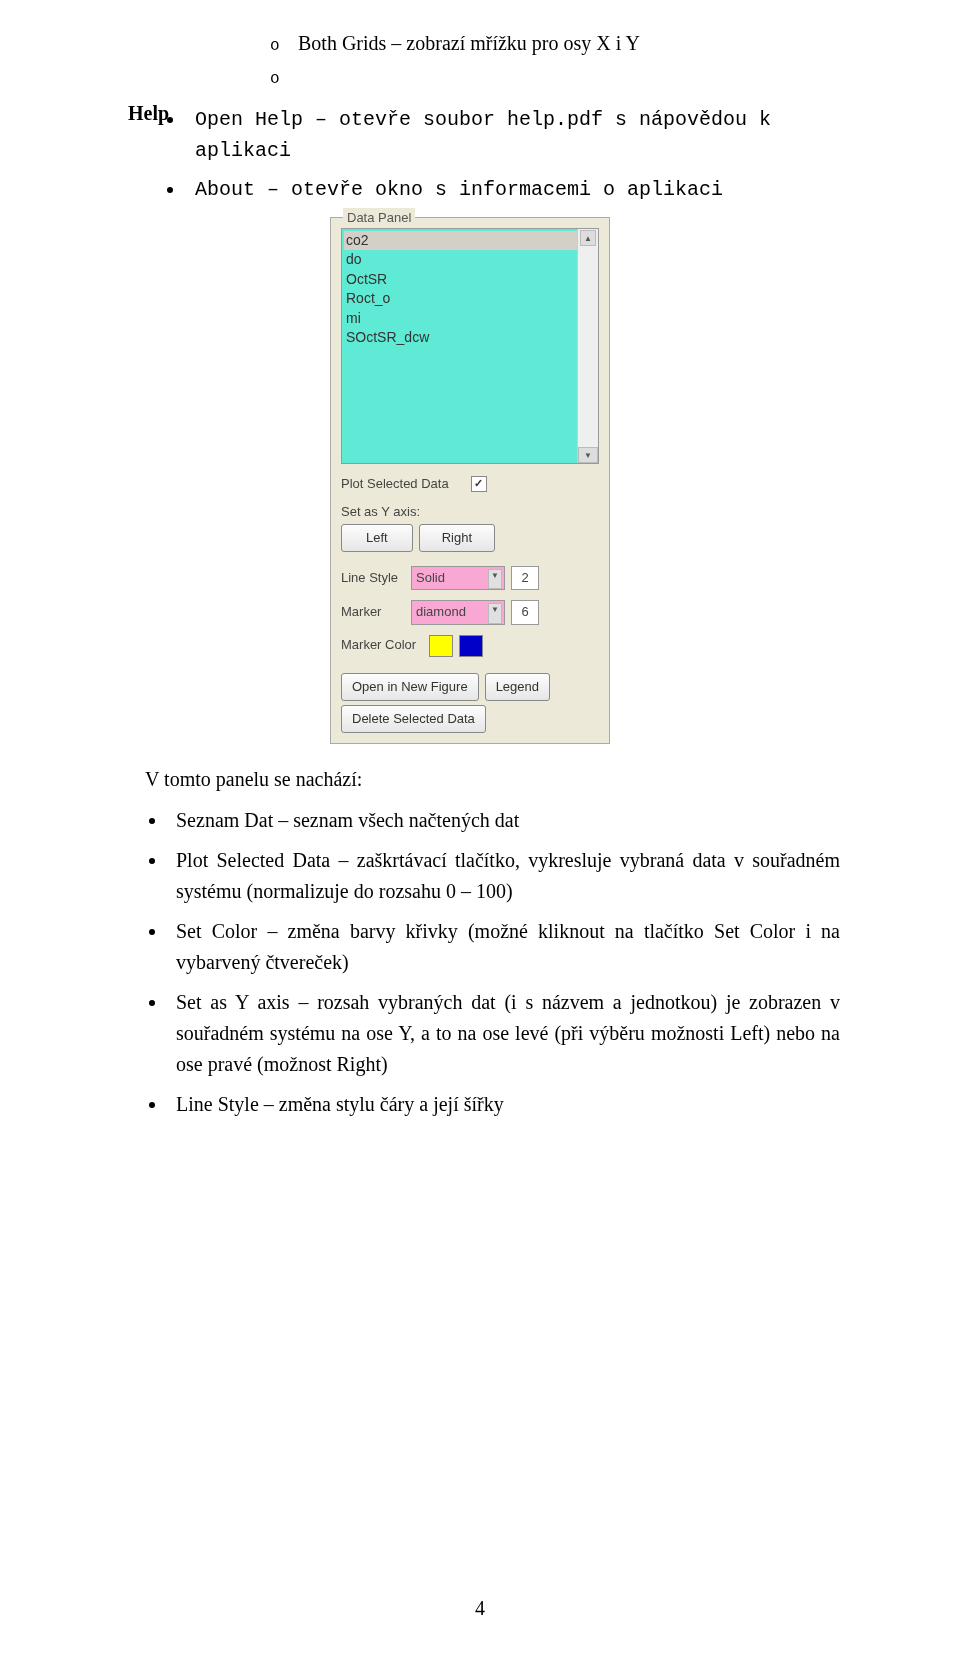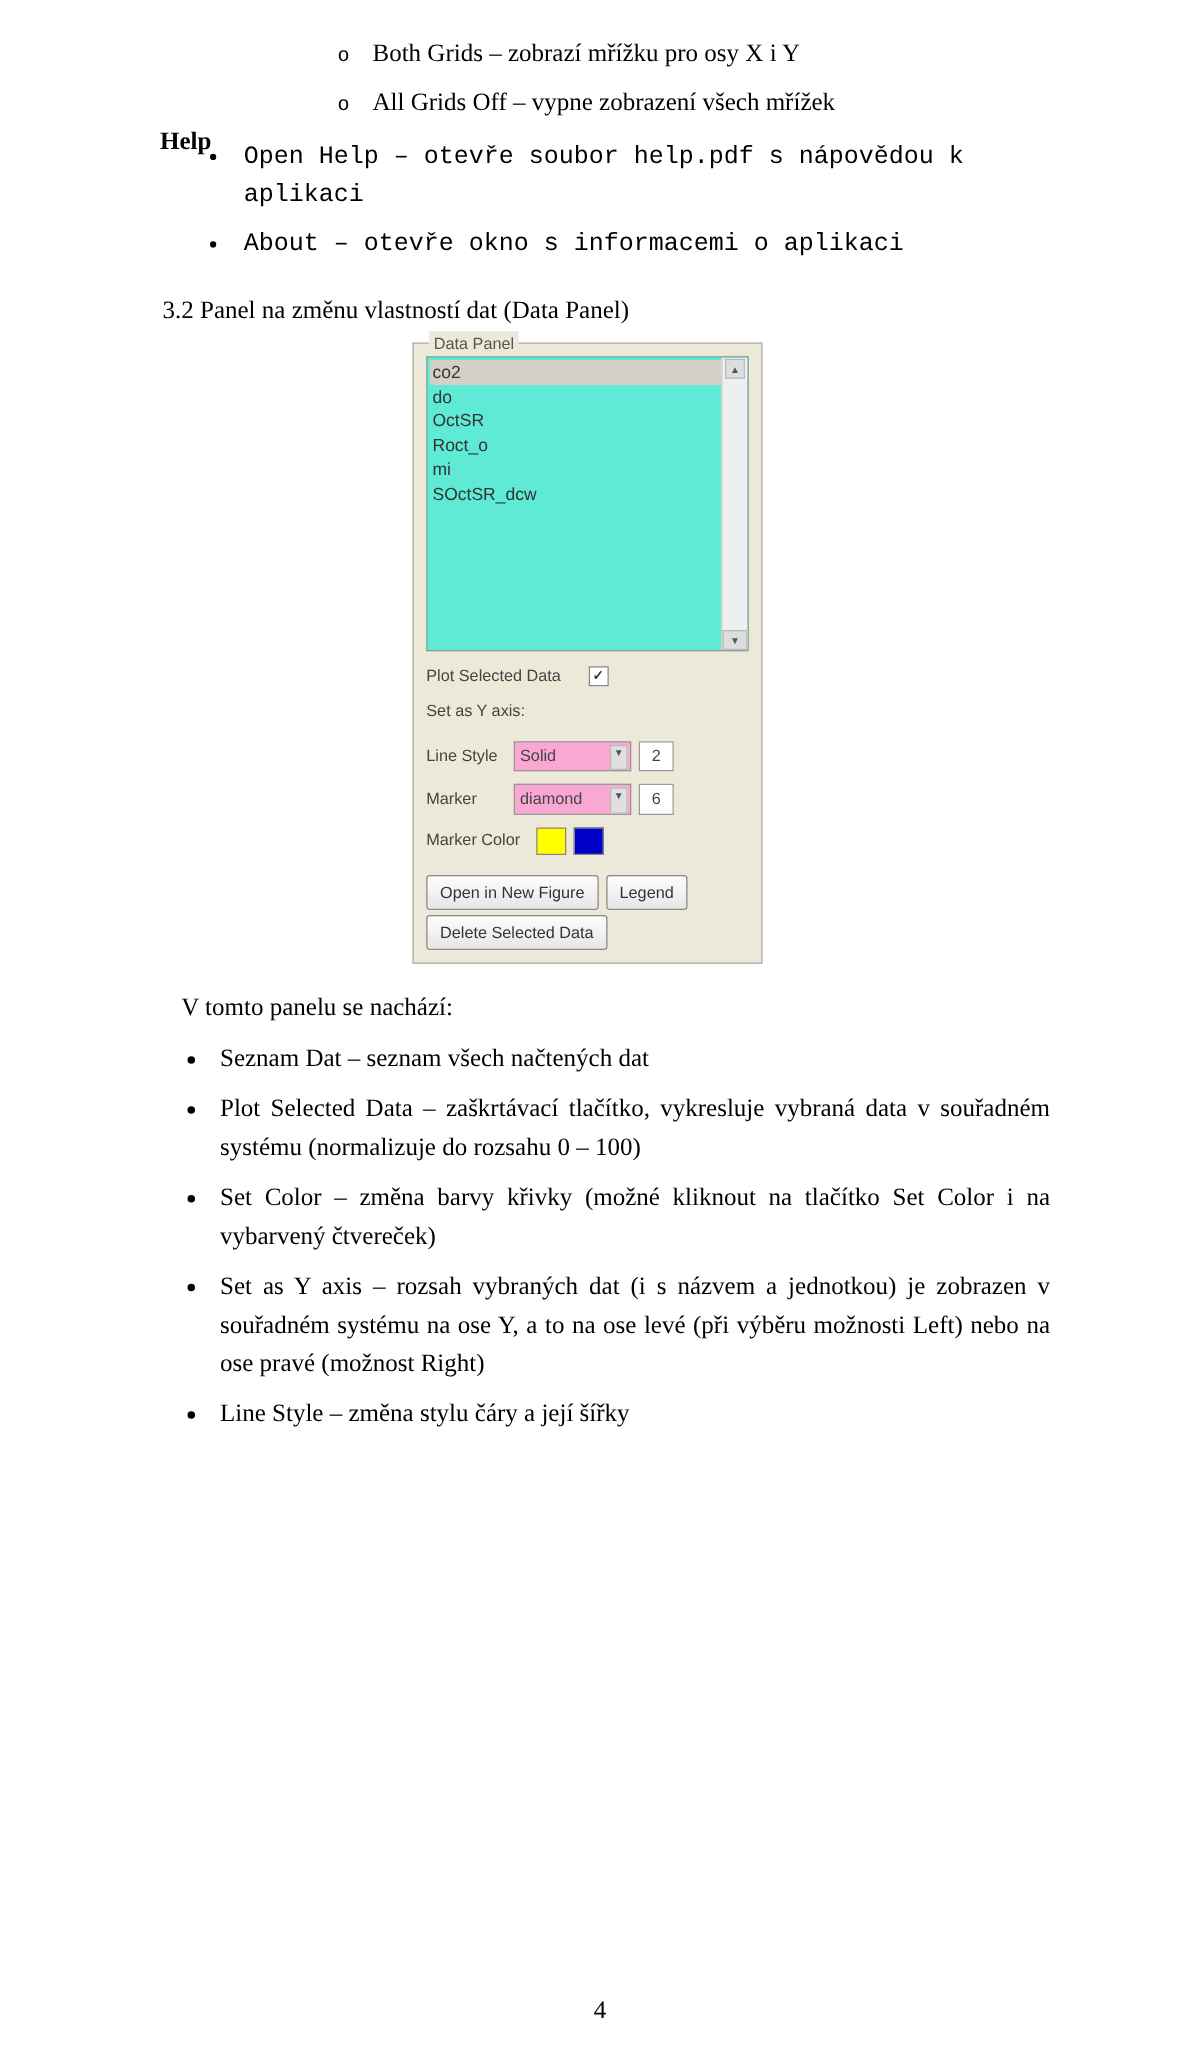--- a/index.html
+++ b/index.html
@@ -202,34 +202,32 @@
 
 <div class="page">
 
   <div class="sub-list">
     <div class="sub-row">
       <span class="circ-bullet">o</span>
       <span>Both Grids – zobrazí mřížku pro osy X i Y</span>
     </div>
     <div class="sub-row">
       <span class="circ-bullet">o</span>
-      <span>All Grids Off – vypne zobrazení všech mřížek</span>
     </div>
   </div>
 
   <div class="help-label">Help</div>
 
   <div class="indent-block" style="margin-top:12px;">
     <ul class="dot">
       <li>Open Help – otevře soubor help.pdf s nápovědou k aplikaci</li>
       <li>About – otevře okno s informacemi o aplikaci</li>
     </ul>
   </div>
 
-  <div class="section-num">3.2  Panel na změnu vlastností dat (Data Panel)</div>
 
   <div class="panel-wrap">
     <div class="panel-frame">
       <div class="panel-title">Data Panel</div>
 
       <div class="listbox">
         <div class="list-sel">co2</div>
         <div>do</div>
         <div>OctSR</div>
         <div>Roct_o</div>
@@ -244,20 +242,24 @@
       <div class="p-row">
         <span>Plot Selected Data</span>
         <span style="width:10px;"></span>
         <span class="cb">✓</span>
       </div>
 
 
       <div class="p-row" style="margin-top:8px;">
         <span>Set as Y axis:</span>
       </div>
+      <div class="p-row" style="margin-top:2px;">
+        <span class="p-btn" style="padding:3px 24px;">Left</span>
+        <span class="p-btn" style="padding:3px 22px;">Right</span>
+      </div>
 
       <div class="p-row" style="margin-top:14px;">
         <span style="width:64px;">Line Style</span>
         <span class="select" style="width:72px;">
           <span>Solid</span>
           <span class="arr">▼</span>
         </span>
         <span class="numbox">2</span>
       </div>
 

